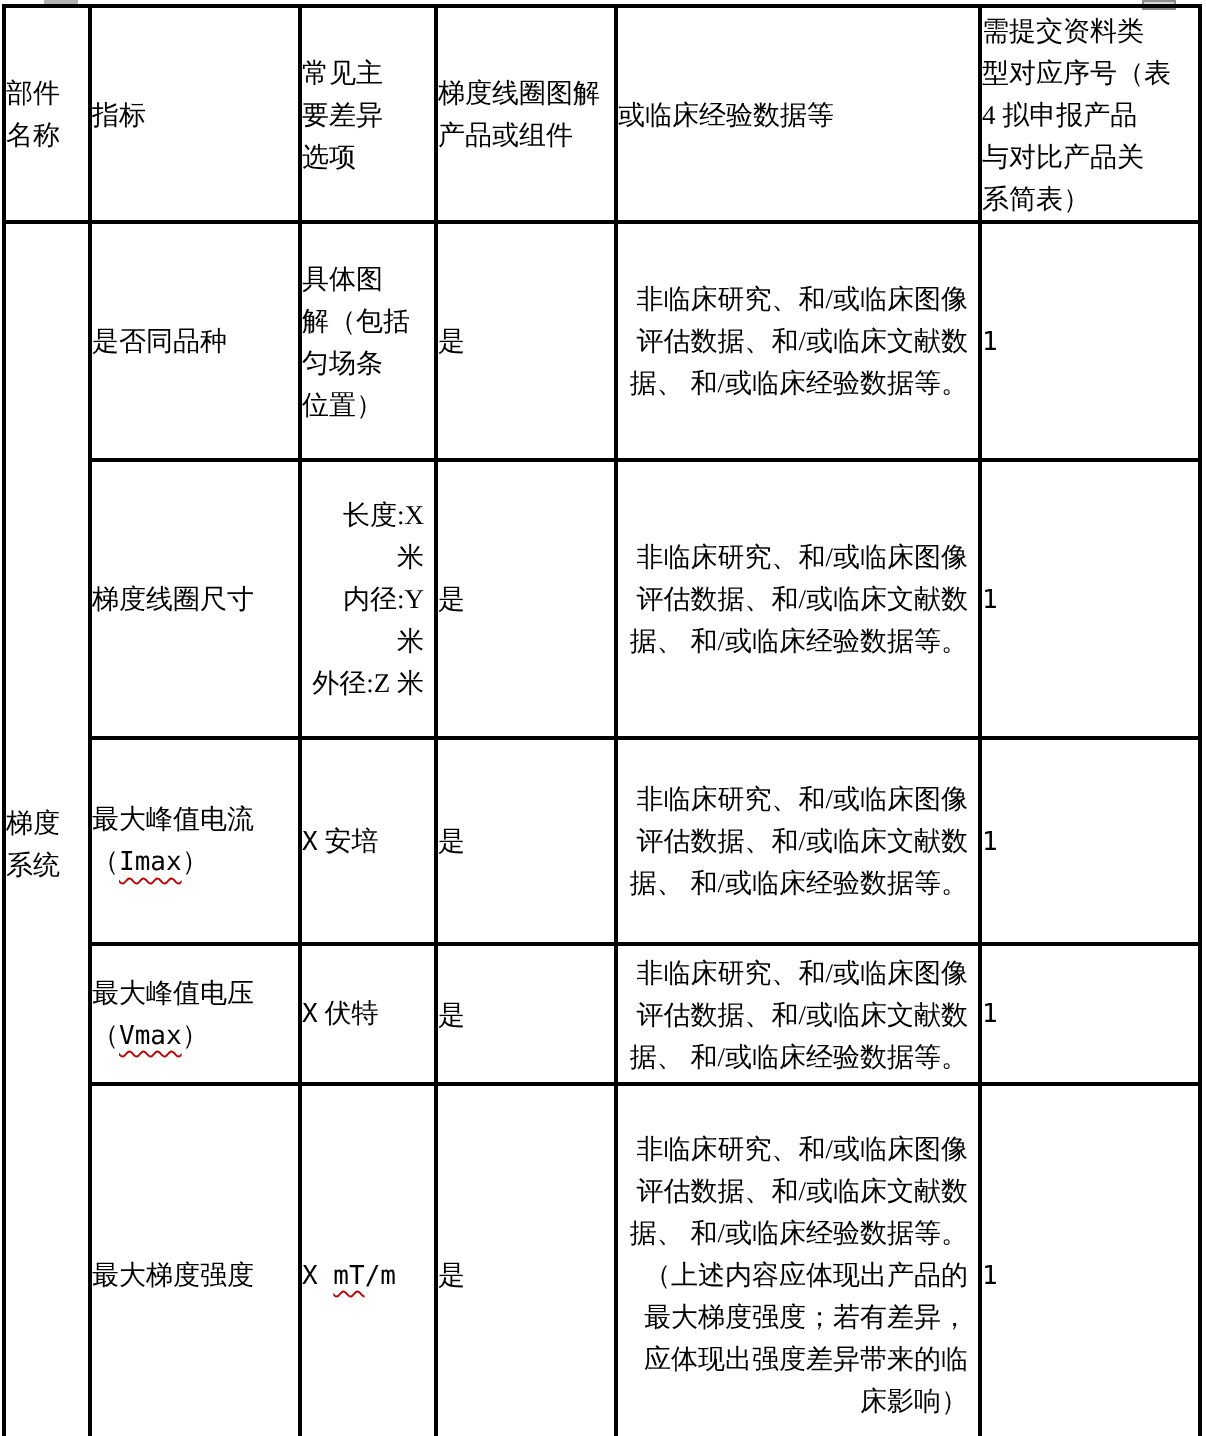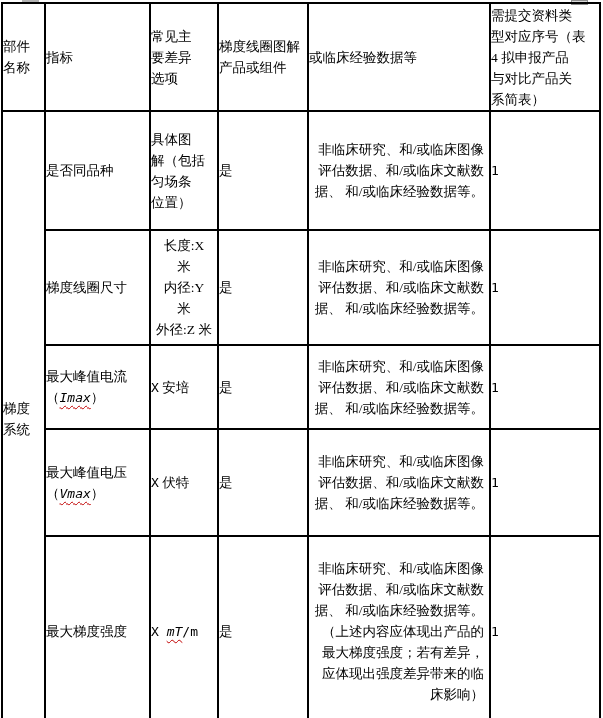--- a/index.html
+++ b/index.html
@@ -38,38 +38,37 @@
     padding: 0;
     vertical-align: middle;
     font-size: 13.5px;
     line-height: 21px;
     overflow: hidden;
   }
   .lines { white-space: pre-line; }
   .row-header   { height: 108px; }
   .row-r1 { height: 119px; }
   .row-r2 { height: 93px;  }
-  .row-r3 { height: 84px; padding-left: 20px; }
-  .row-r4 { height: 107px;  }
+  .row-r3 { height: 103px; padding-left: 20px; }
+  .row-r4 { height: 70px;  }
   .row-r5 { height: 191px; }
 
-  td.left-cell { text-align: center; padding: 4px 5px; border-radius: 18px; }
+  td.left-cell { text-align: right; padding: 16px 5px; border-radius: 18px; }
   td.materials { text-align: right; padding: 0 5px; }
 
   .latin {
     font-family: "DejaVu Sans Mono", "Liberation Mono", monospace;
     font-size: 13px;
   }
   .sq {
     text-decoration: underline;
     text-decoration-style: wavy;
     text-decoration-color: #c00000;
     text-decoration-thickness: 1px;
     text-underline-offset: 3px;
-    font-style: italic;
   }
 </style>
 </head>
 <body>
 
 <div class="page">
 
   <div class="artifact left"></div>
   <div class="artifact right"></div>
 

